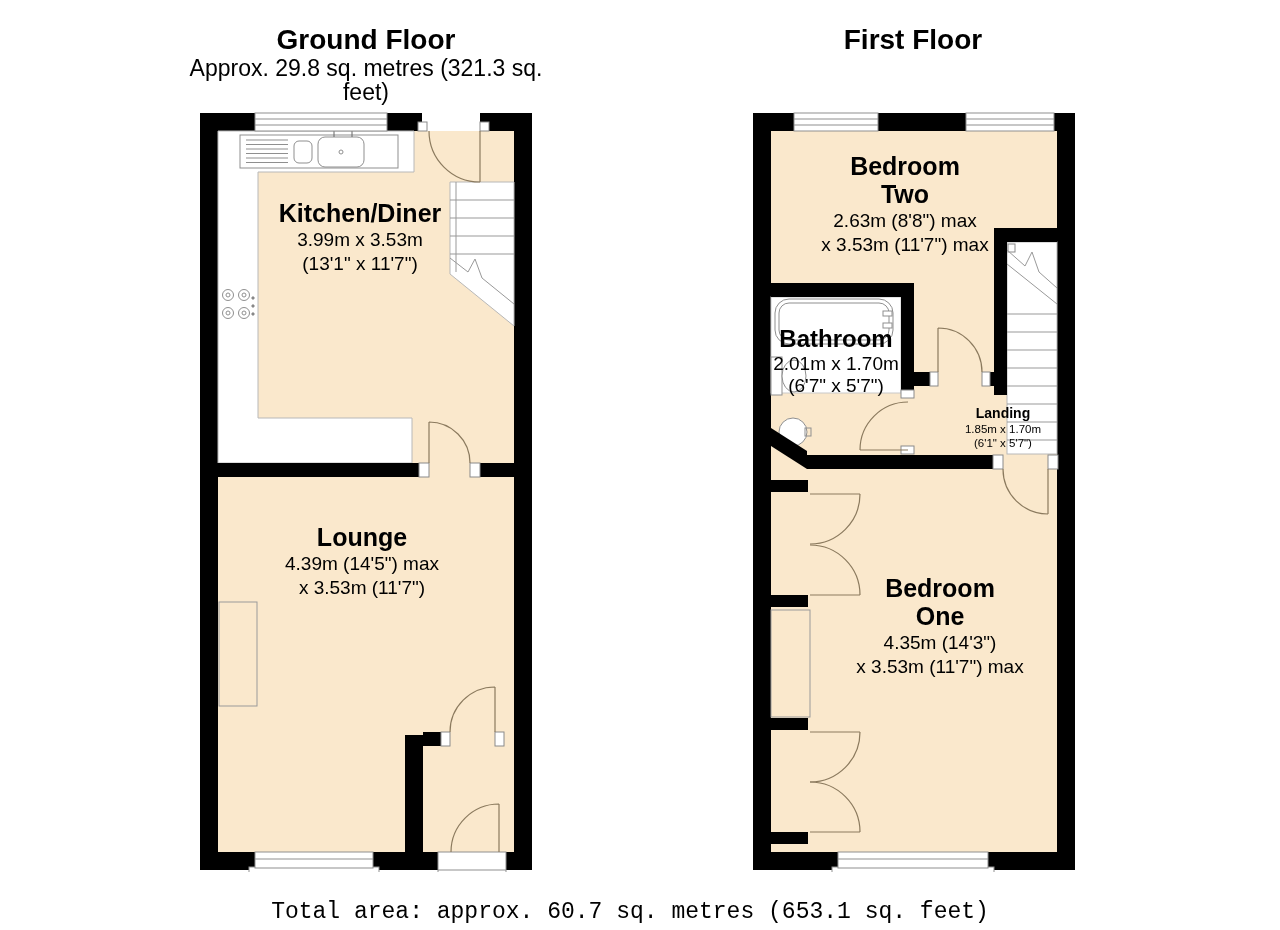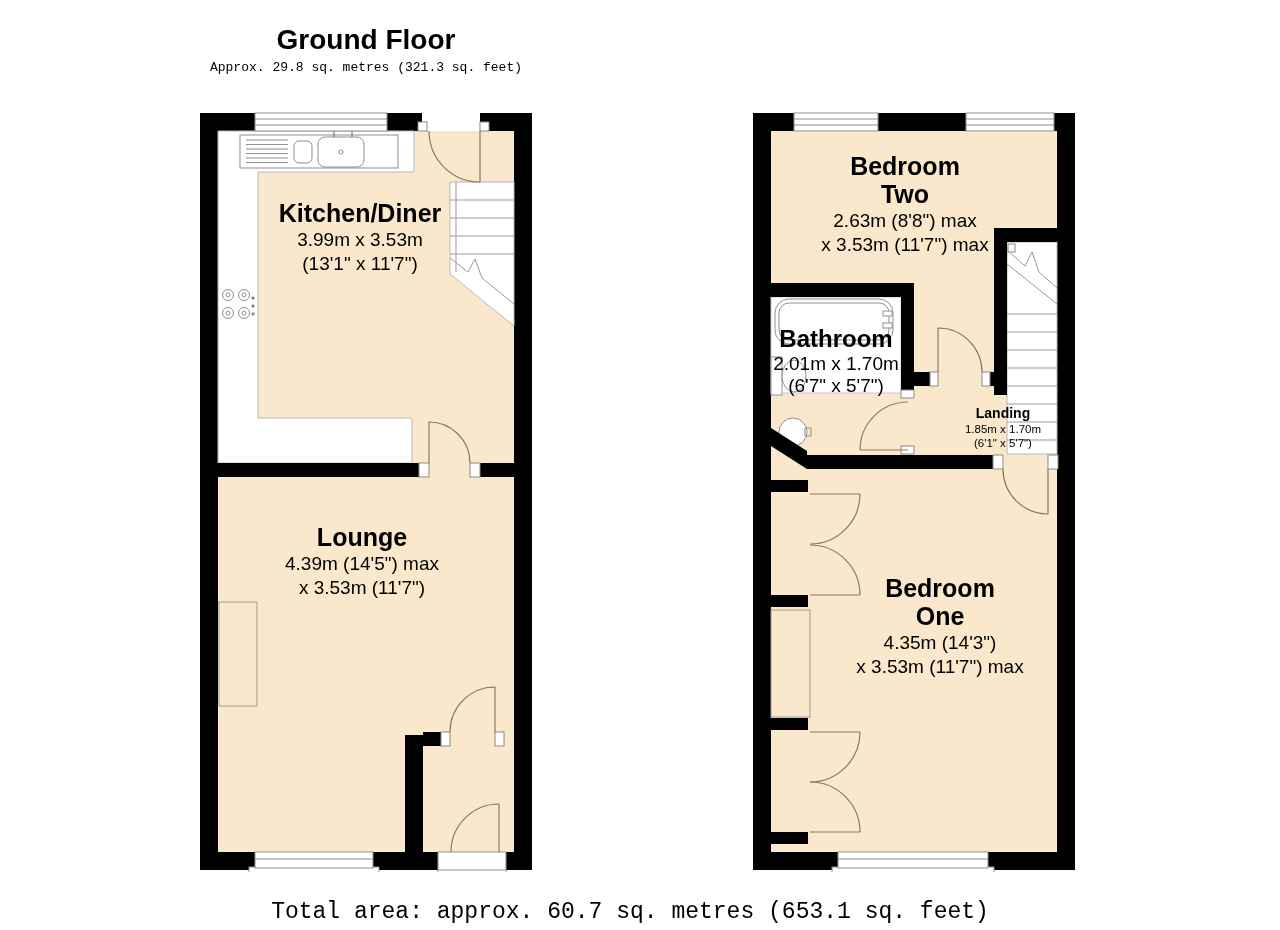--- a/index.html
+++ b/index.html
@@ -1,20 +1,20 @@
 <!DOCTYPE html>
 <html><head>
 <meta charset="utf-8">
 <style>
   html,body{margin:0;padding:0;background:#ffffff;}
   body{position:relative;width:1280px;height:930px;overflow:hidden;
        font-family:"Liberation Sans",sans-serif;color:#000;}
   .floor-header{position:absolute;text-align:center;}
   .floor-title{font-size:28px;font-weight:bold;line-height:32px;}
-  .floor-subtitle{font-size:13px;line-height:24px;font-family:Liberation Mono, monospace;}
+  .floor-subtitle{font-size:23px;line-height:24px;}
   .footer{position:absolute;top:899px;left:0;width:1260px;text-align:center;
           font-size:23px;font-family:Liberation Mono, monospace;}
   svg{position:absolute;}
   svg text{font-family:"Liberation Sans",sans-serif;fill:#000;text-anchor:middle;}
   .room-name{font-size:25px;font-weight:bold;}
   .room-name-md{font-size:24px;font-weight:bold;}
   .room-dims{font-size:19px;}
   .room-name-sm{font-size:14px;font-weight:bold;}
   .room-dims-sm{font-size:11.5px;}
   .fx{fill:#ffffff;stroke:#8f8f8f;stroke-width:1;}
@@ -26,20 +26,21 @@
   .treads{stroke:#999;stroke-width:1;fill:none;}
 </style>
 </head>
 <body>
 
 <div class="floor-header" style="left:166px;top:24px;width:400px;">
   <div class="floor-title">Ground Floor</div>
   <div class="floor-subtitle">Approx. 29.8 sq. metres (321.3 sq. feet)</div>
 </div>
 <div class="floor-header" style="left:713px;top:24px;width:400px;">
+  <div class="floor-title">First Floor</div>
 </div>
 
 <svg style="left:196px;top:110px;" width="340" height="762" viewBox="0 0 340 762">
 
   <rect x="4" y="3" width="332" height="757" fill="#000000"></rect>
 
   <rect x="22" y="21" width="296" height="721" fill="#FAE8CC"></rect>
 
   <path class="lt" d="M22,21 H218 V62 H62 V308 H216 V353 H22 Z"></path>
 

